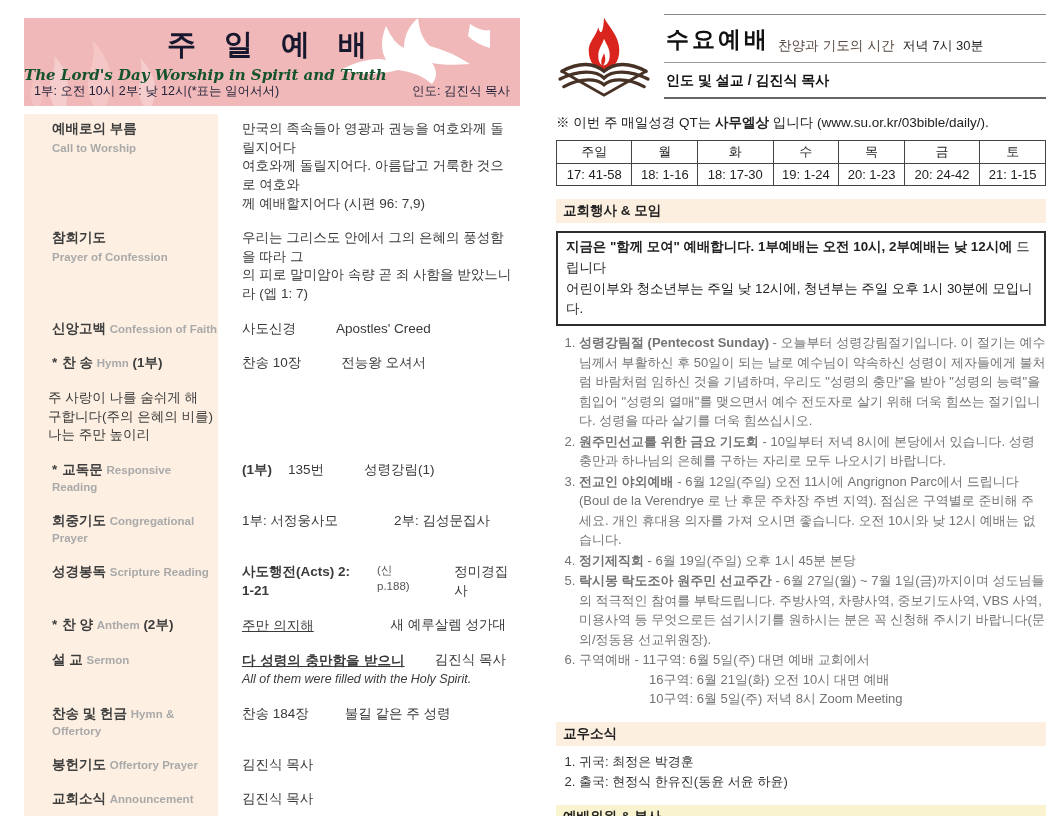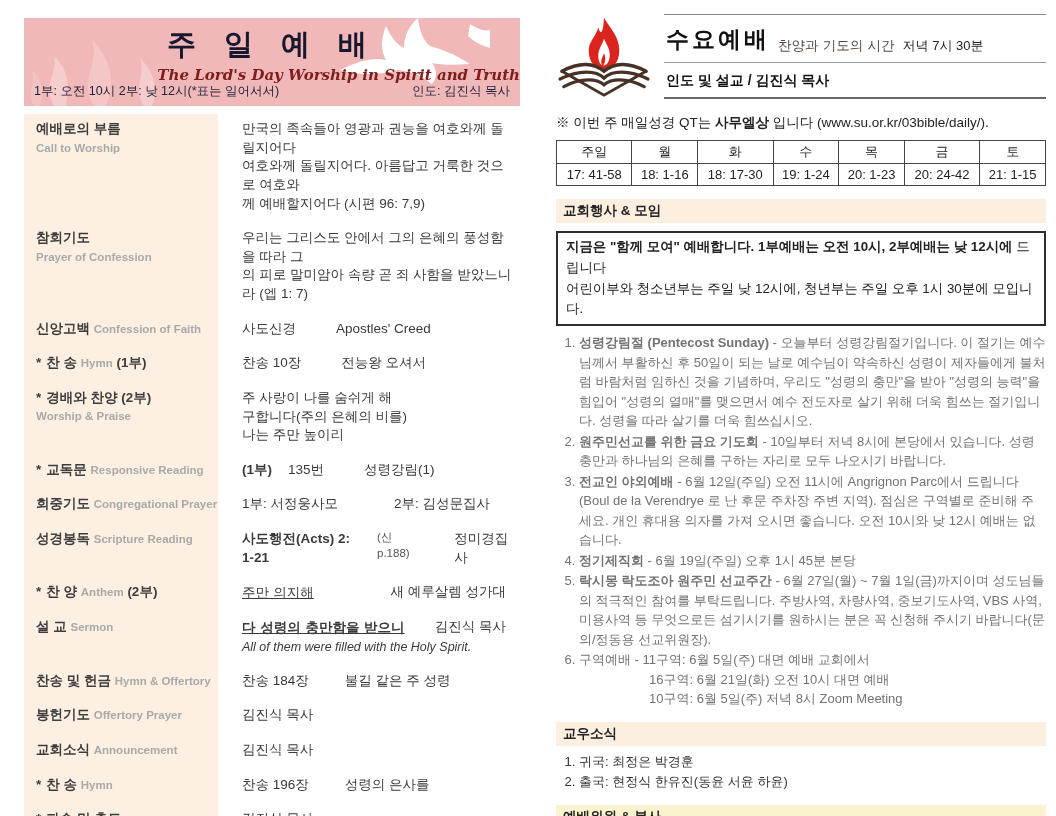--- a/index.html
+++ b/index.html
@@ -4,28 +4,28 @@
 <style>
   html,body{margin:0;padding:0;background:#fff;}
   body{width:1056px;height:816px;position:relative;font-family:"Liberation Sans",sans-serif;color:#333;overflow:hidden;}
   .pageL{position:absolute;left:24px;top:18px;width:496px;}
   .pageR{position:absolute;left:556px;top:14px;width:490px;}
 
   
   .banner{position:relative;height:88px;background:#f0b8b8;overflow:hidden;}
   .banner svg{position:absolute;}
   .b-title{position:relative;text-align:center;padding-top:7px;font-size:29px;font-weight:800;letter-spacing:10px;color:#17172e;z-index:2;}
-  .b-sub{position:relative;text-align:right;font-family:"DejaVu Serif",serif;font-style:italic;font-weight:bold;color:#7f1d1d;font-size:15px;margin-top:1px;z-index:2;padding-left:28px;}
+  .b-sub{position:relative;text-align:left;font-family:"DejaVu Serif",serif;font-style:italic;font-weight:bold;color:#14532d;font-size:15px;margin-top:1px;z-index:2;}
   .b-info{position:absolute;left:10px;right:10px;bottom:6px;display:flex;justify-content:space-between;font-size:12.5px;color:#23233a;z-index:2;}
 
   
   .order{position:relative;margin-top:8px;padding-top:6px;}
   .order::before{content:"";position:absolute;left:0;top:0;bottom:0;width:194px;background:#fdf0e3;}
   .row{position:relative;display:flex;margin-bottom:16px;z-index:1;}
-  .lab{width:194px;box-sizing:border-box;padding-left:12px;flex:none;}
+  .lab{width:194px;box-sizing:border-box;padding-left:28px;flex:none;}
   .con{flex:1;padding-left:24px;padding-right:8px;}
   .lk{font-weight:bold;color:#3d3d3d;font-size:13.5px;line-height:1.3;}
   .en{color:#a9a9a9;font-weight:bold;font-size:11.5px;}
   .en2{display:block;margin-top:4px;}
   .star{margin-right:5px;}
   .cl{font-size:13.5px;color:#3a3a3a;line-height:1.38;white-space:pre-wrap;}
   .flexline{display:flex;}
   .g16{margin-left:16px}.g36{margin-left:36px}.g40{margin-left:40px}.g56{margin-left:56px}
   .mla{margin-left:auto;margin-right:6px;}
   .serif{font-family:"DejaVu Serif",serif;text-decoration:underline;}
@@ -117,24 +117,20 @@
     <div class="row">
       <div class="lab">
           <div class="lk"><span class="star">*</span><span>찬 송</span> <span class="en">Hymn</span> <span>(1부)</span></div>
         </div>
       <div class="con">
           <div class="cl flexline"><span>찬송 10장</span><span class="g40">전능왕 오셔서</span></div>
         </div>
     </div>
 
     <div class="row">
-      <div class="lab">
-          <div class="lk"><span class="star">*</span><span>경배와 찬양</span> <span>(2부)</span></div>
-          <div class="en en2">Worship &amp; Praise</div>
-        </div>
       <div class="con">
         <div class="cl">주 사랑이 나를 숨쉬게 해</div>
         <div class="cl">구합니다(주의 은혜의 비를)</div>
         <div class="cl">나는 주만 높이리</div>
       </div>
     </div>
 
     <div class="row">
       <div class="lab">
           <div class="lk"><span class="star">*</span><span>교독문</span> <span class="en">Responsive Reading</span></div>

